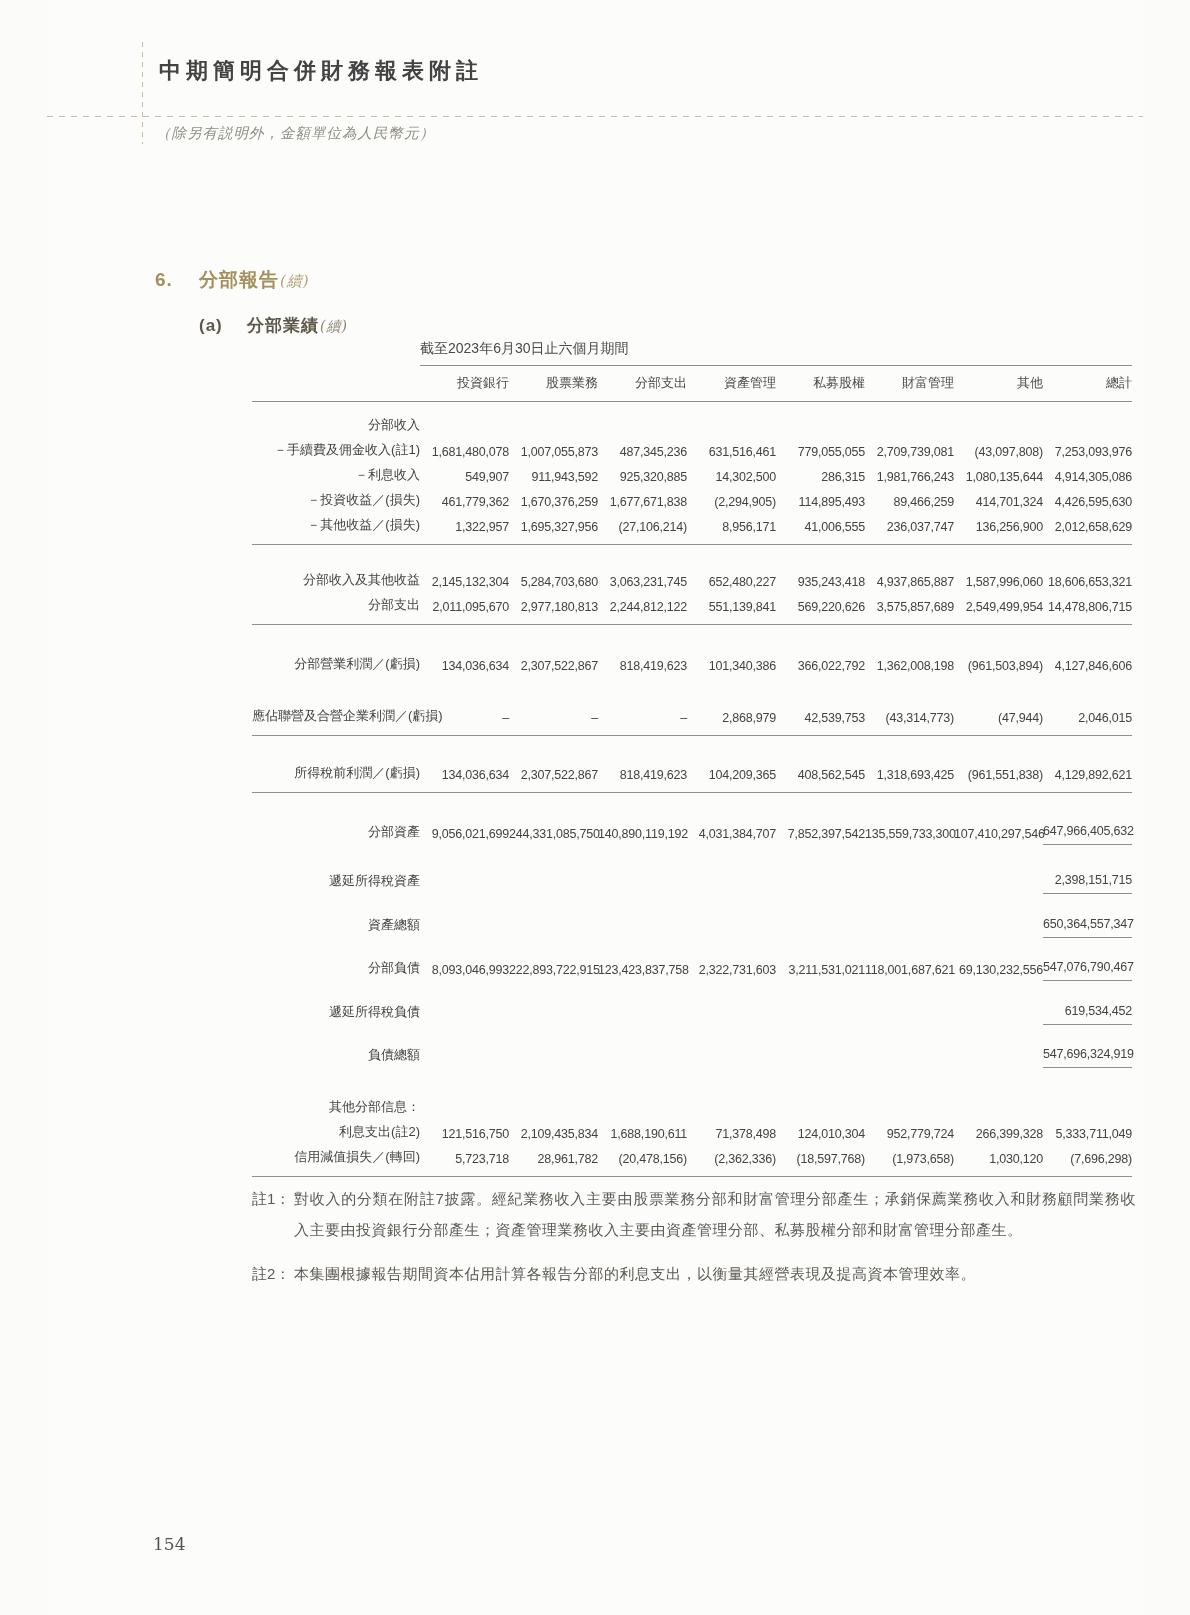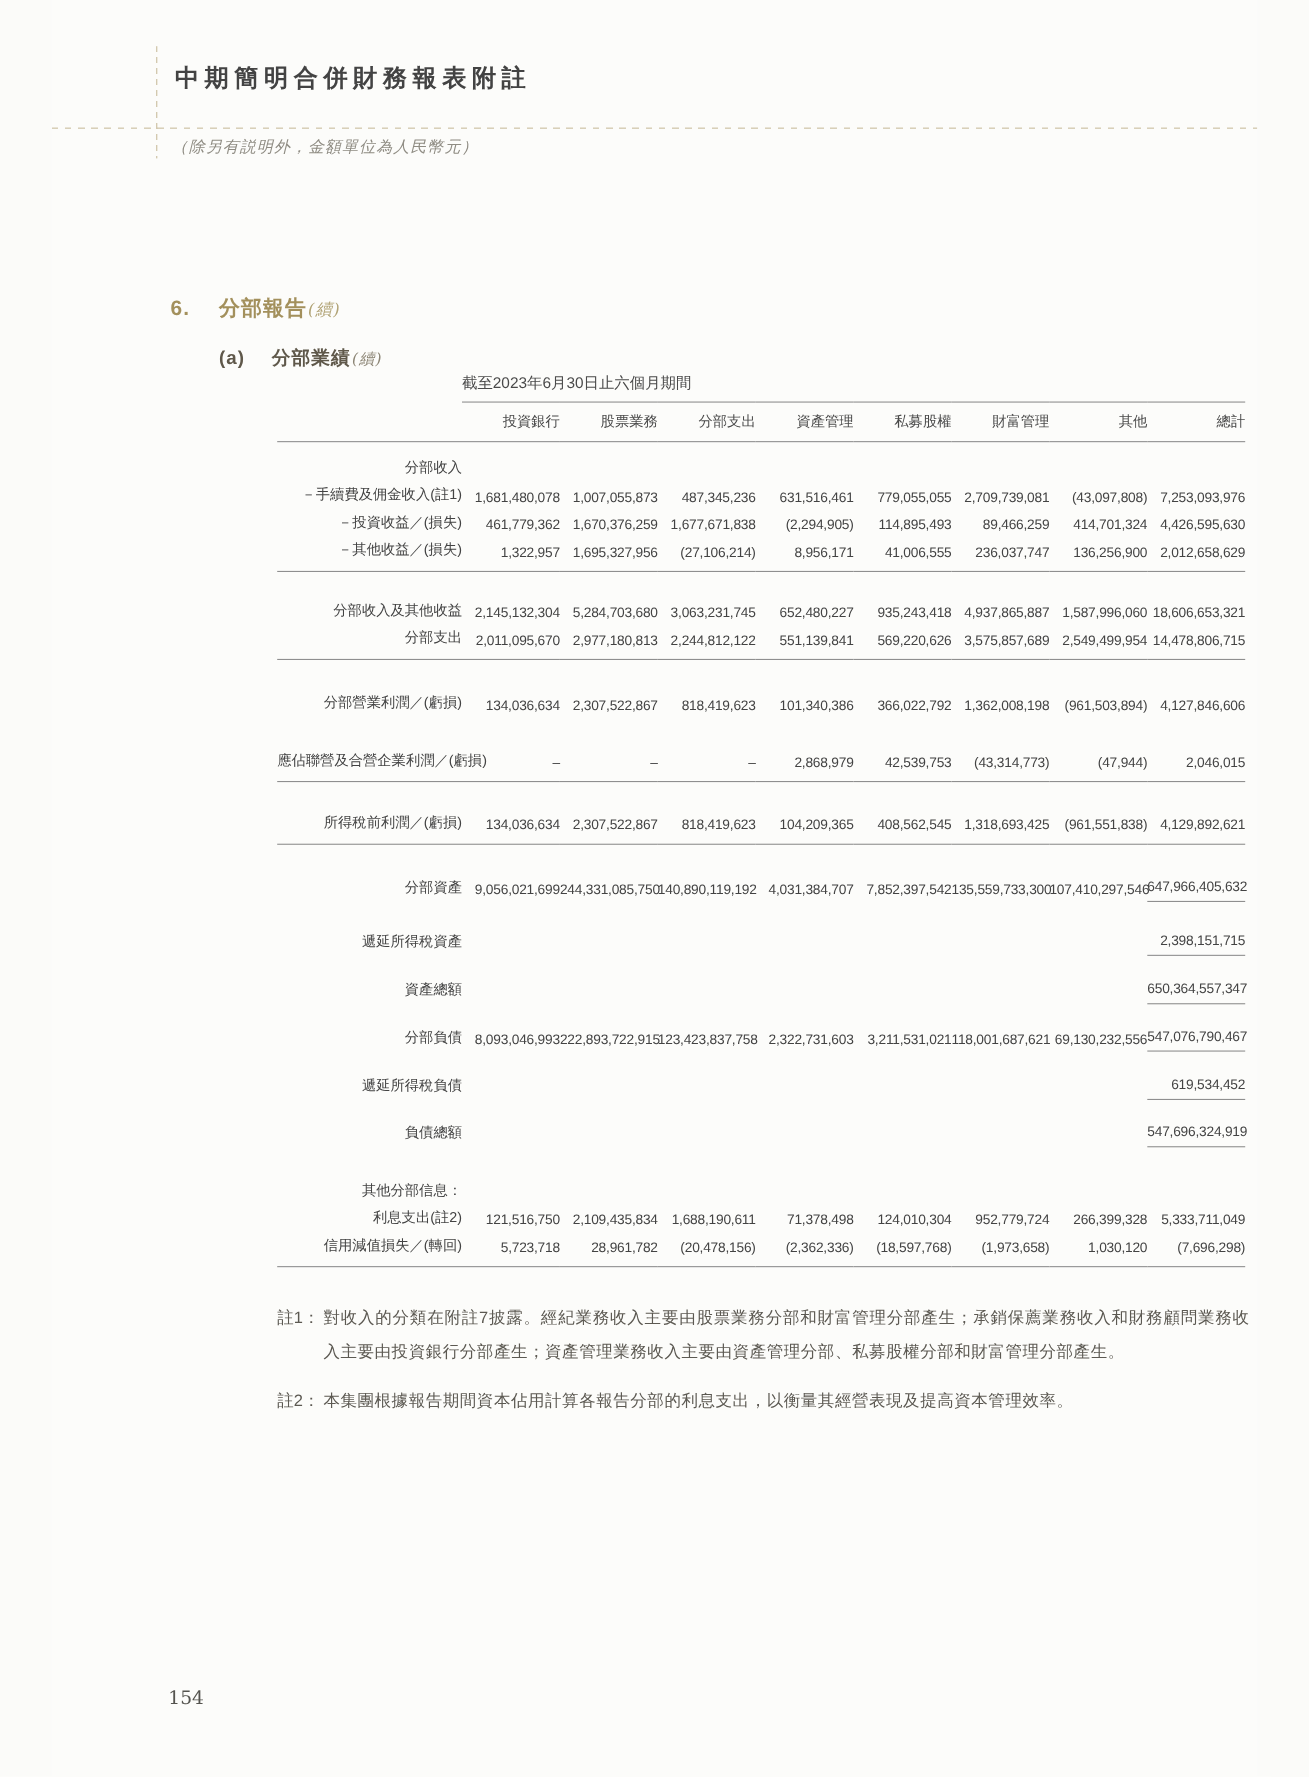--- a/index.html
+++ b/index.html
@@ -215,20 +215,31 @@
             <td class="val">1,681,480,078</td>
             <td class="val">1,007,055,873</td>
             <td class="val">487,345,236</td>
             <td class="val">631,516,461</td>
             <td class="val">779,055,055</td>
             <td class="val">2,709,739,081</td>
             <td class="val">(43,097,808)</td>
             <td class="val">7,253,093,976</td>
           </tr>
           <tr>
+            <td class="lbl">－利息收入</td>
+            <td class="val">549,907</td>
+            <td class="val">911,943,592</td>
+            <td class="val">925,320,885</td>
+            <td class="val">14,302,500</td>
+            <td class="val">286,315</td>
+            <td class="val">1,981,766,243</td>
+            <td class="val">1,080,135,644</td>
+            <td class="val">4,914,305,086</td>
+          </tr>
+          <tr>
             <td class="lbl">－投資收益／(損失)</td>
             <td class="val">461,779,362</td>
             <td class="val">1,670,376,259</td>
             <td class="val">1,677,671,838</td>
             <td class="val">(2,294,905)</td>
             <td class="val">114,895,493</td>
             <td class="val">89,466,259</td>
             <td class="val">414,701,324</td>
             <td class="val">4,426,595,630</td>
           </tr>

